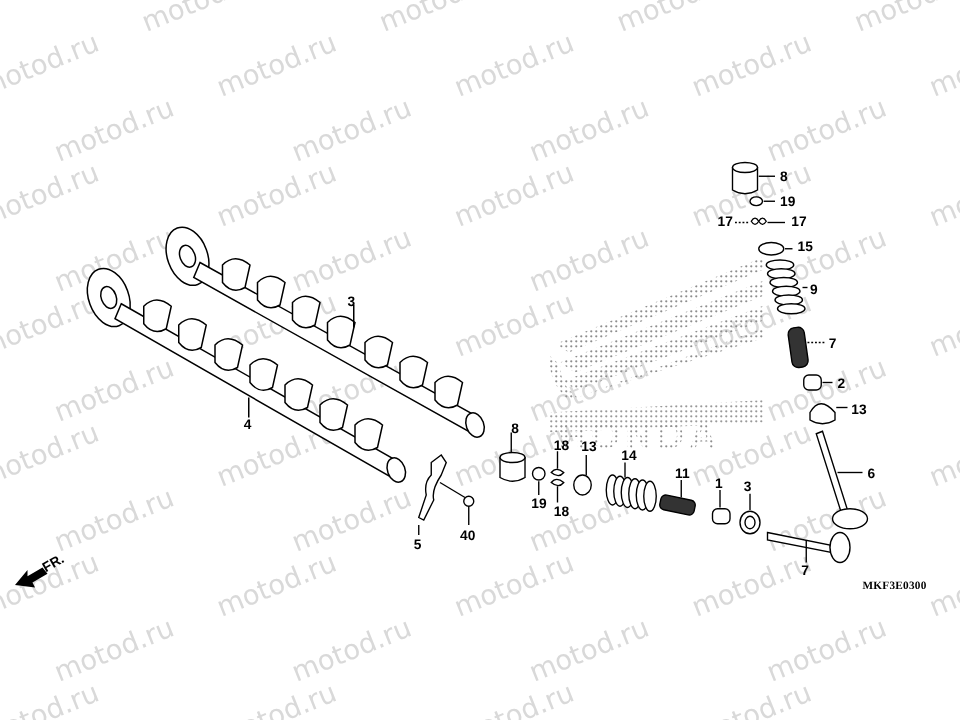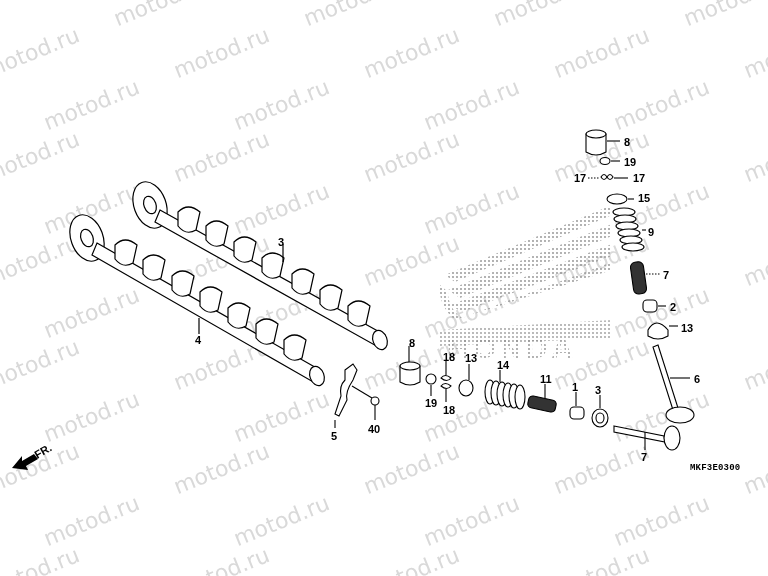--- a/index.html
+++ b/index.html
@@ -5,21 +5,21 @@
   html, body { margin: 0; padding: 0; background: #ffffff; }
   body { width: 768px; height: 576px; overflow: hidden; position: relative;
          font-family: "Liberation Sans", sans-serif; }
   #stage { position: absolute; left: 0; top: 0; width: 768px; height: 576px; }
   .wm { position: absolute; color: #d9d9d9; font-size: 22px; transform: rotate(-22deg);
         transform-origin: left top; white-space: nowrap; pointer-events: none;
         font-family: "DejaVu Sans", sans-serif; }
   .lbl { position: absolute; font-size: 11px; font-weight: bold; color: #000;
          font-family: "Liberation Sans", sans-serif; line-height: 1; }
   .code { position: absolute; font-size: 9px; font-weight: bold; color: #000;
-          font-family: Liberation Mono, monospace; letter-spacing: 0.2px; }
+          font-family: Liberation Serif, serif; letter-spacing: 0.2px; }
   .fr-text { position: absolute; left: 32px; top: 440px; font-size: 11px; font-weight: bold;
              transform: rotate(-30deg); font-family: "Liberation Sans", sans-serif; }
 </style>
 </head>
 <body>
 
 <div id="stage">
 
   <div id="wm-layer">
       <div class="wm" style="left: -80px; top: 8px;">motod.ru</div>

